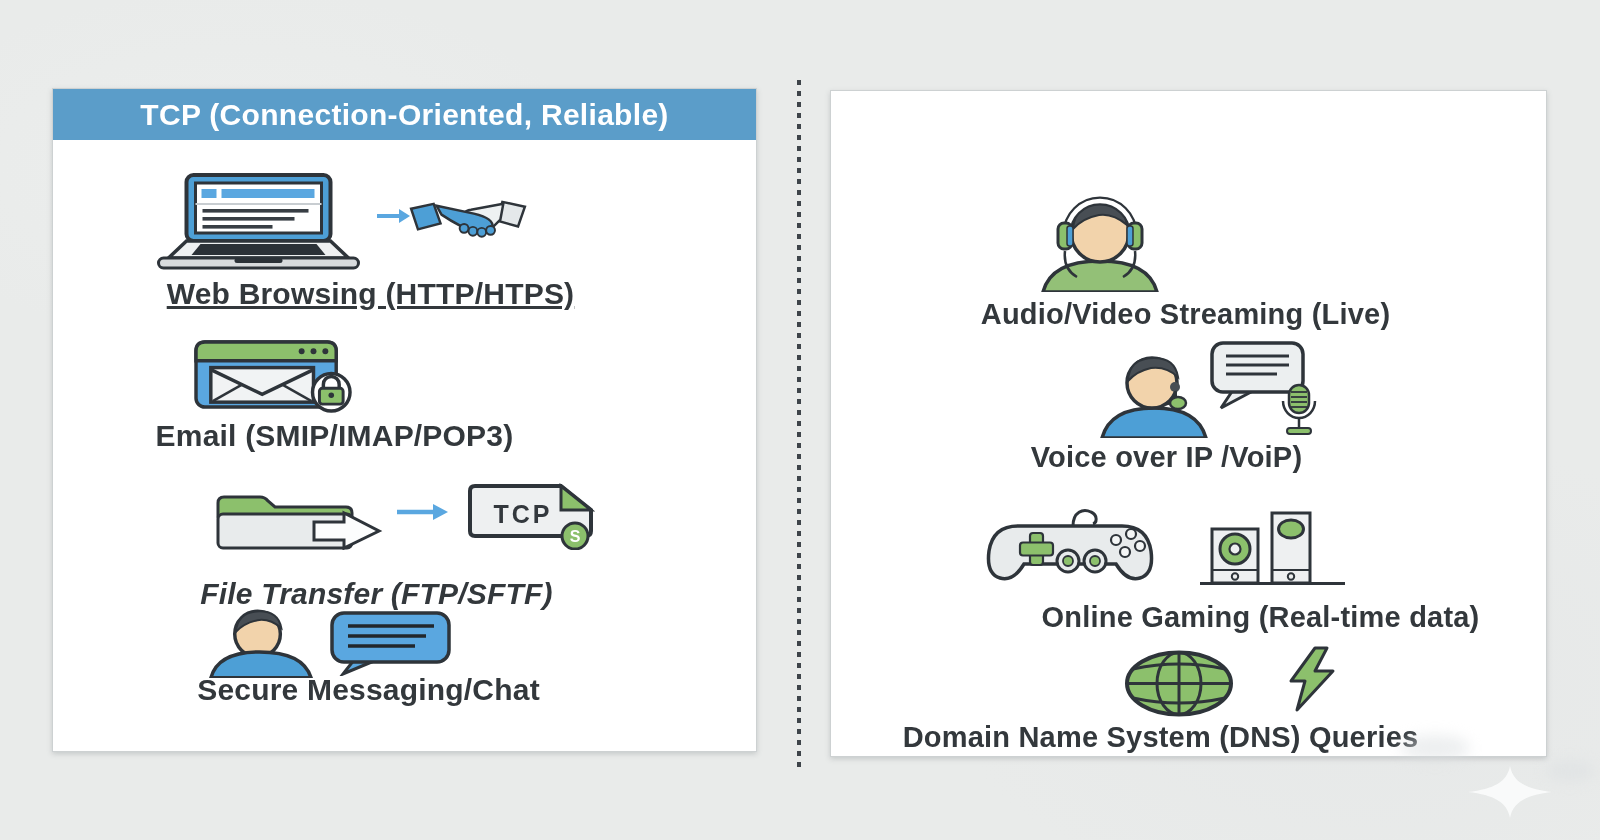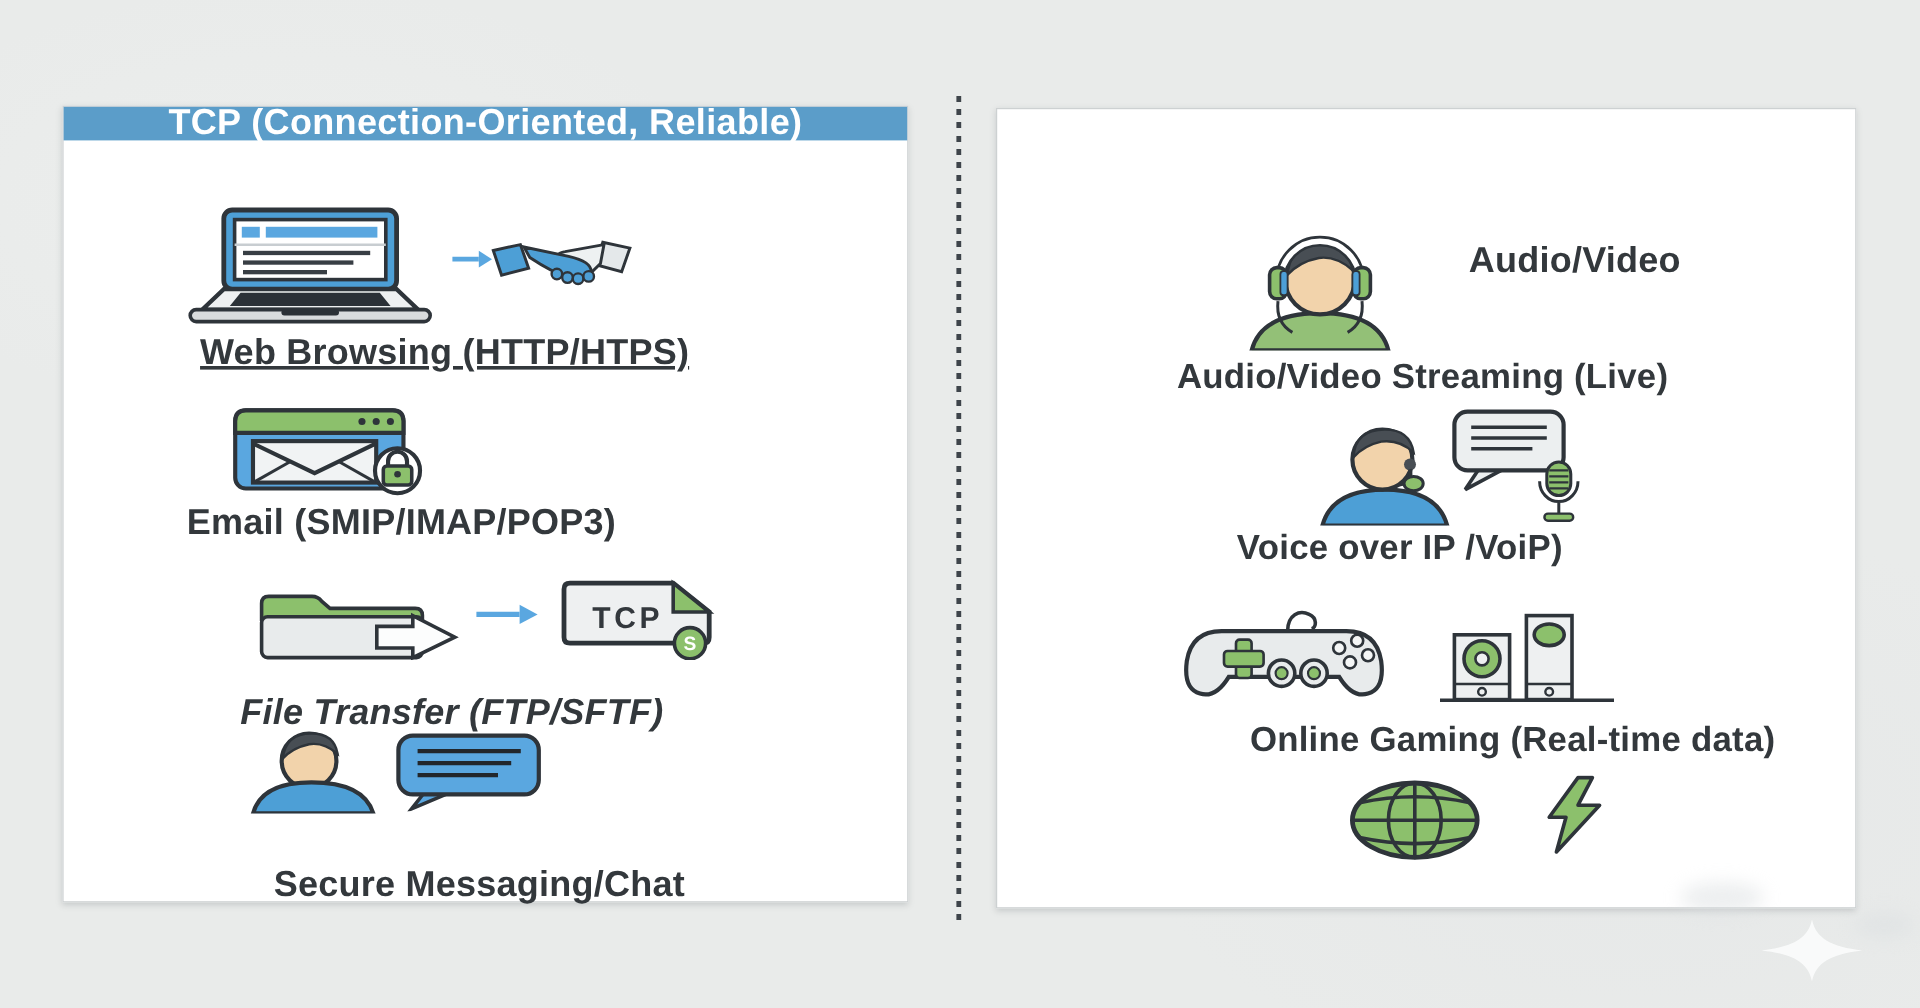--- a/index.html
+++ b/index.html
@@ -11,21 +11,21 @@
       radial-gradient(ellipse 700px 400px at 85% 80%, #e6e8e8 0%, rgba(230,232,232,0) 60%),
       #e9ebea;
   }
   #stage{position:absolute;left:0;top:0;width:1600px;height:840px;}
   .card{
     position:absolute;background:#ffffff;
     border:1px solid #cdd1d2;
     box-shadow:0 2px 5px rgba(120,126,130,.30);
   }
   .card-header{
-    position:absolute;left:0;top:0;right:0;height:28px;
+    position:absolute;left:0;top:0;right:0;height:51px;
     display:flex;align-items:center;justify-content:center;
     color:#ffffff;font-size:30px;font-weight:700;letter-spacing:.3px;
     white-space:nowrap;
   }
   .left-card .card-header{background:#5b9dc9;}
   .right-card .card-header{background:#8ab868;}
   .row-label{
     position:absolute;left:50%;transform:translateX(-50%) translateX(var(--ox,0px));
     white-space:nowrap;color:#33383c;font-weight:700;letter-spacing:.2px;
   }
@@ -124,42 +124,41 @@
       <path d="M33,26 Q35,5 57,5 Q76,5 79,22 Q67,12 55,14 Q41,17 33,26 Z" fill="#484e54" stroke="#2e343a" stroke-width="2"></path>
       <path d="M8,72 Q15,46 57,46 Q101,46 109,72 Z" fill="#4d9fd6" stroke="#2e343a" stroke-width="3.5"></path>
     </svg>
     <svg class="abs" style="left:276px;top:521px;" width="123" height="66" viewBox="0 0 123 66">
       <polygon points="25,50 14,64 45,51" fill="#5aa7e0" stroke="#2e343a" stroke-width="3"></polygon>
       <rect x="3" y="3" width="117" height="49" rx="12" fill="#5aa7e0" stroke="#2e343a" stroke-width="3.5"></rect>
       <line x1="19" y1="16" x2="105" y2="16" stroke="#22272c" stroke-width="3.5"></line>
       <line x1="19" y1="26" x2="97" y2="26" stroke="#22272c" stroke-width="3.5"></line>
       <line x1="19" y1="36" x2="86" y2="36" stroke="#22272c" stroke-width="3.5"></line>
     </svg>
-    <div class="row-label" style="top:632px;margin-left:31px;--ox:-36px;">Secure Messaging/Chat</div>
+    <div class="row-label" style="top:584px;--ox:-36px;">Secure Messaging/Chat</div>
   </div>
 
   <div class="divider"></div>
 
   <div class="card right-card" style="left:830px;top:90px;width:715px;height:665px;">
 
 
     <svg class="abs" style="left:196px;top:98px;" width="146" height="103" viewBox="0 0 146 103">
       <path d="M16,103 Q24,72 73,72 Q122,72 130,103 Z" fill="#93c077" stroke="#2e343a" stroke-width="3.5"></path>
       <circle cx="73" cy="44" r="29" fill="#f2d3ab" stroke="#2e343a" stroke-width="3.5"></circle>
       <path d="M46,40 Q48,14 75,14 Q97,14 100,36 Q86,24 72,26 Q56,29 46,40 Z" fill="#484e54" stroke="#2e343a" stroke-width="2"></path>
       <path d="M40,45 A33,33 0 0 1 106,45" fill="none" stroke="#2e343a" stroke-width="9"></path>
       <path d="M40,45 A33,33 0 0 1 106,45" fill="none" stroke="#ffffff" stroke-width="4.5"></path>
       <path d="M38,62 Q36,80 50,88" fill="none" stroke="#2e343a" stroke-width="2.5"></path>
       <path d="M108,62 Q110,80 96,88" fill="none" stroke="#2e343a" stroke-width="2.5"></path>
       <rect x="31" y="34" width="14" height="26" rx="6" fill="#8cc06c" stroke="#2e343a" stroke-width="3"></rect>
       <rect x="40" y="37" width="6" height="20" rx="2.5" fill="#4d9fd6" stroke="#2e343a" stroke-width="1.5"></rect>
       <rect x="101" y="34" width="14" height="26" rx="6" fill="#8cc06c" stroke="#2e343a" stroke-width="3"></rect>
       <rect x="100" y="37" width="6" height="20" rx="2.5" fill="#4d9fd6" stroke="#2e343a" stroke-width="1.5"></rect>
     </svg>
-    <div class="side-note" style="left:393px;top:110px;">Audio/Video</div>
     <div class="row-label" style="top:207px;--ox:-3px;">Audio/Video Streaming (Live)</div>
 
     <svg class="abs" style="left:263px;top:256px;" width="121" height="91" viewBox="0 0 121 91">
       <path d="M8,91 Q16,61 60,61 Q104,61 112,91 Z" fill="#4d9fd6" stroke="#2e343a" stroke-width="3.5"></path>
       <circle cx="58" cy="36" r="25" fill="#f2d3ab" stroke="#2e343a" stroke-width="3.5"></circle>
       <path d="M34,34 Q35,11 60,11 Q81,11 84,30 Q72,19 57,21 Q43,24 34,34 Z" fill="#484e54" stroke="#2e343a" stroke-width="2"></path>
       <circle cx="81" cy="40" r="5" fill="#484e54"></circle>
       <path d="M81,44 Q84,55 72,57" fill="none" stroke="#2e343a" stroke-width="3"></path>
       <ellipse cx="84" cy="56" rx="8" ry="6" fill="#8cc06c" stroke="#2e343a" stroke-width="2.5"></ellipse>
     </svg>
@@ -214,20 +213,21 @@
       <ellipse cx="55" cy="33.5" rx="52" ry="31" fill="#8cc06c" stroke="#2e343a" stroke-width="4"></ellipse>
       <ellipse cx="55" cy="33.5" rx="22" ry="31" fill="none" stroke="#2e343a" stroke-width="3"></ellipse>
       <line x1="55" y1="2.5" x2="55" y2="64.5" stroke="#2e343a" stroke-width="3"></line>
       <line x1="3" y1="33.5" x2="107" y2="33.5" stroke="#2e343a" stroke-width="3"></line>
       <path d="M9,19 Q55,9 101,19" fill="none" stroke="#2e343a" stroke-width="3"></path>
       <path d="M9,48 Q55,58 101,48" fill="none" stroke="#2e343a" stroke-width="3"></path>
     </svg>
     <svg class="abs" style="left:455px;top:555px;" width="52" height="66" viewBox="0 0 52 66">
       <polygon points="29,2 5,35 19,35 11,64 47,25 29,25 41,2" fill="#8cc06c" stroke="#2e343a" stroke-width="3" stroke-linejoin="round"></polygon>
     </svg>
+    <div class="row-label" style="top:630px;--ox:-28px;">Domain Name System (DNS) Queries</div>
   </div>
 
   <div class="blob" style="left:1400px;top:735px;width:70px;height:26px;"></div>
   <div class="blob" style="left:1545px;top:760px;width:50px;height:22px;"></div>
   <svg class="abs" style="left:1468px;top:766px;" width="84" height="52" viewBox="0 0 84 52">
     <path d="M42,0 C45,16 58,23 84,26 C58,29 45,36 42,52 C39,36 26,29 0,26 C26,23 39,16 42,0 Z" fill="#fbfcfc" opacity="0.9"></path>
   </svg>
 
 </div>
 

